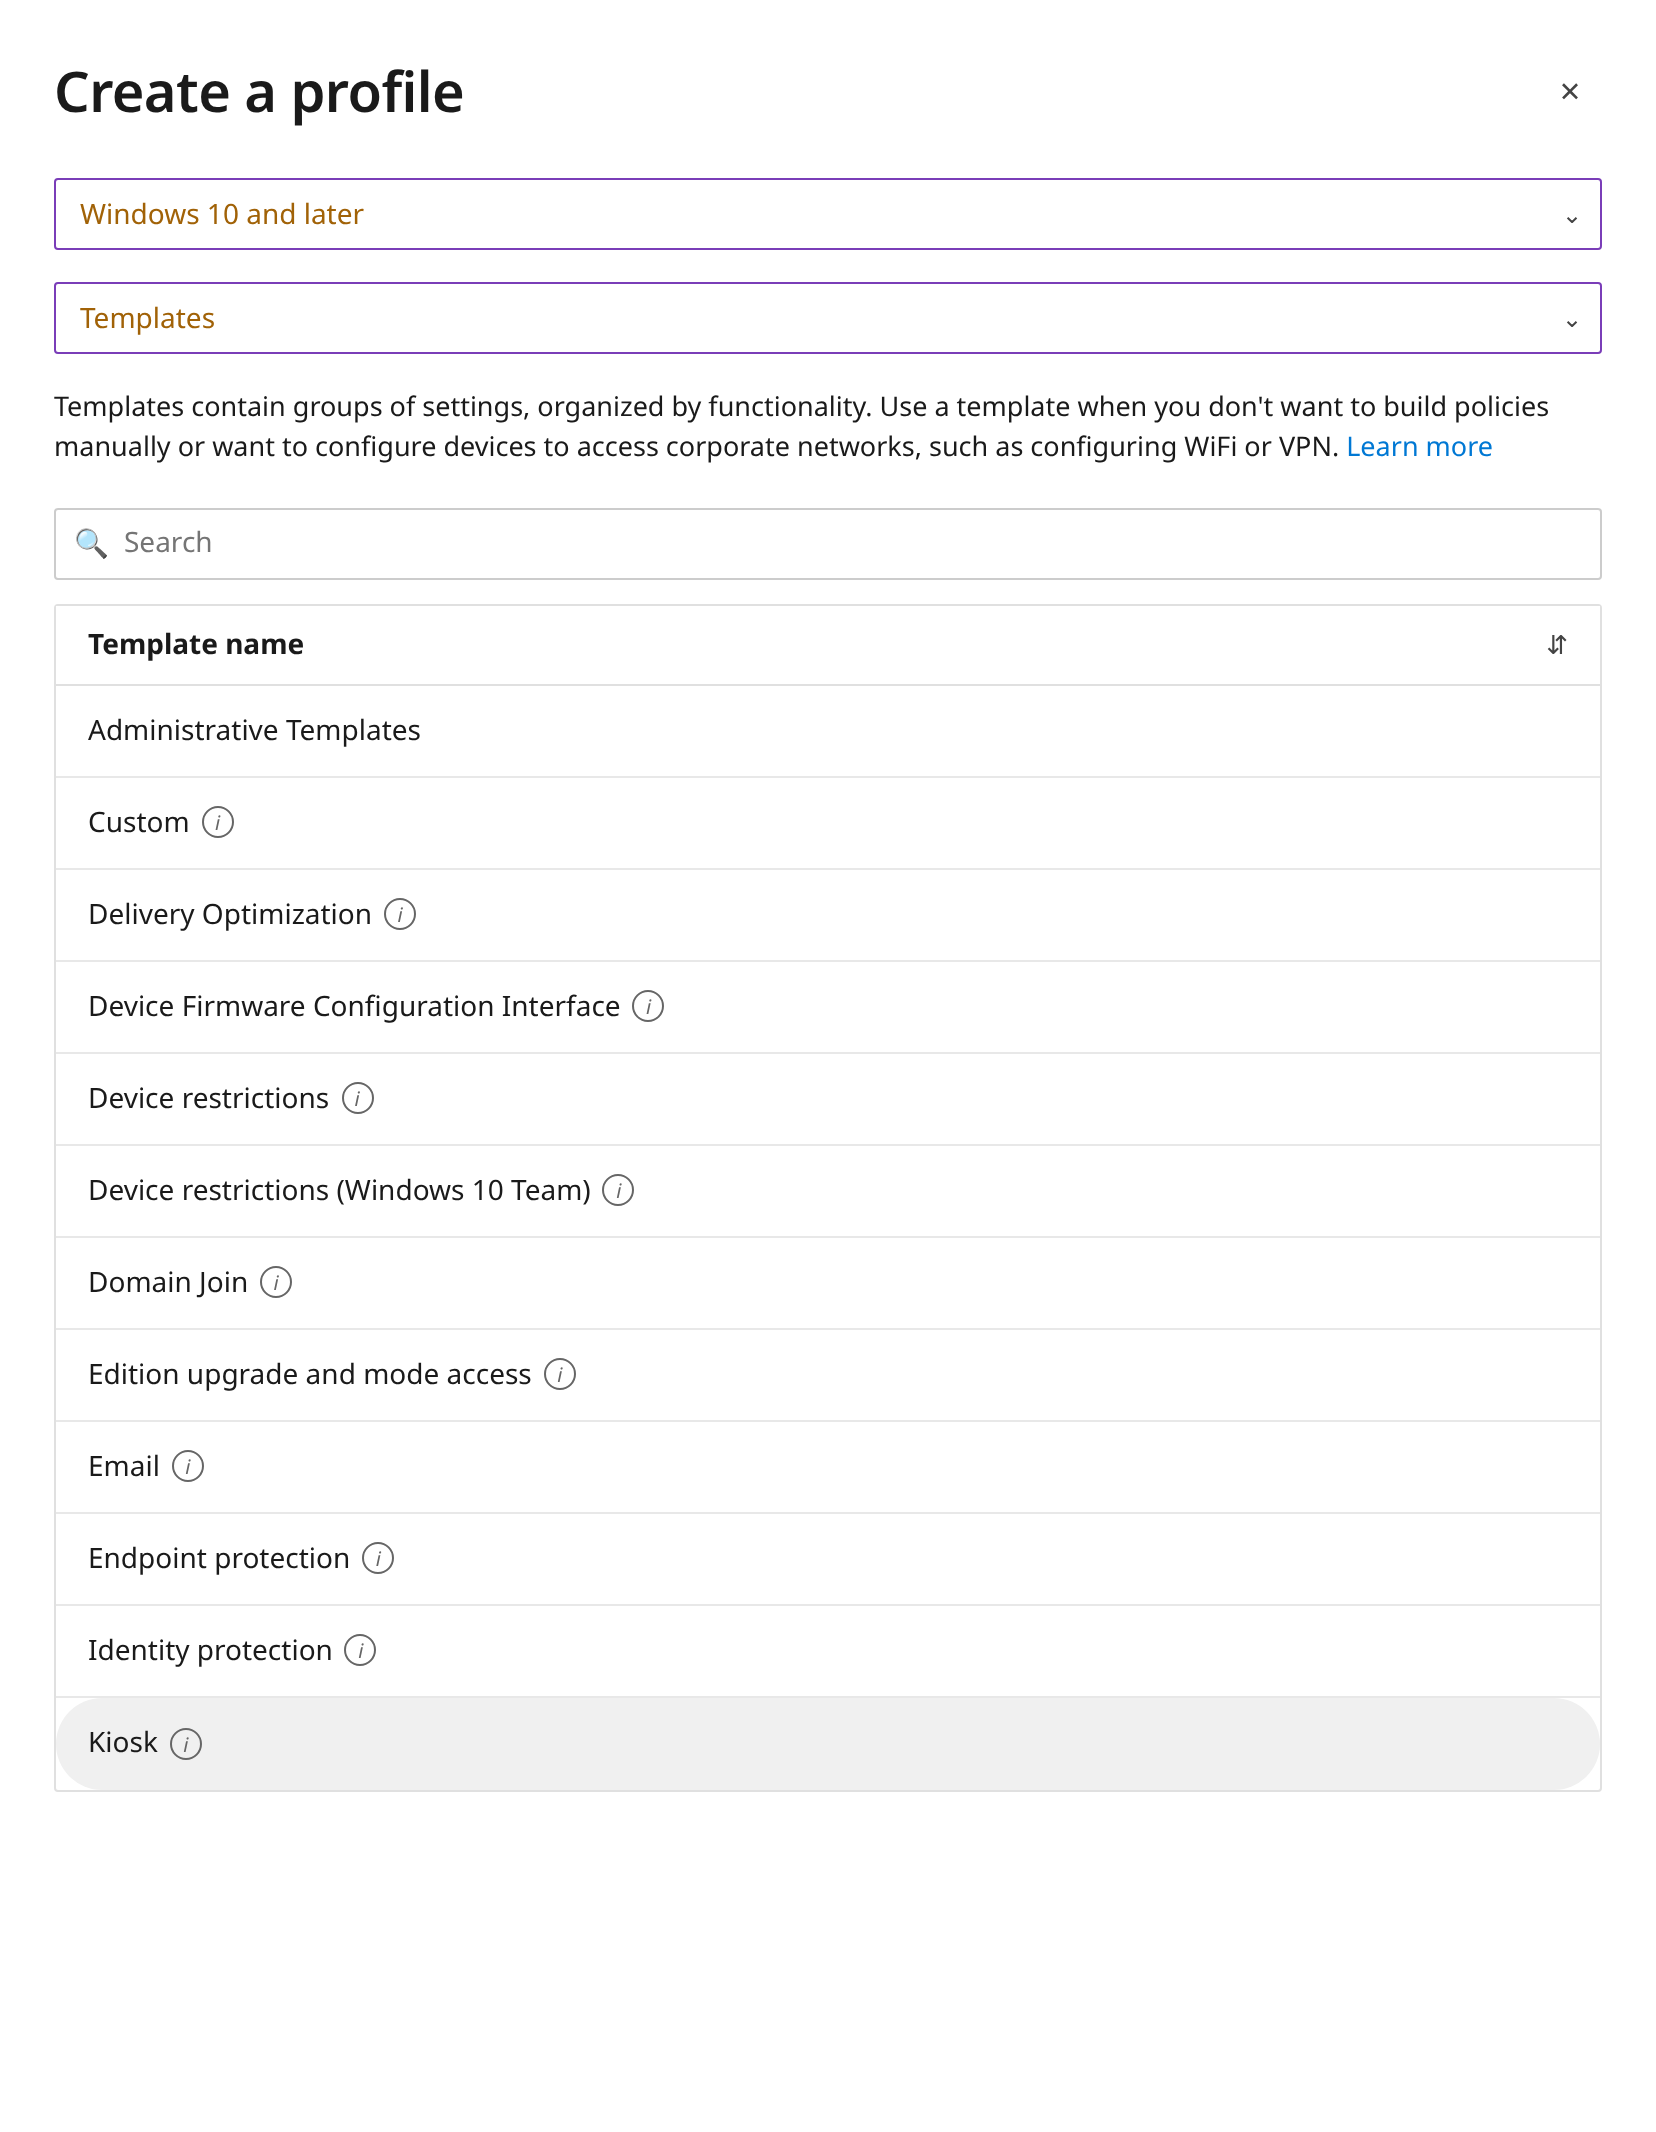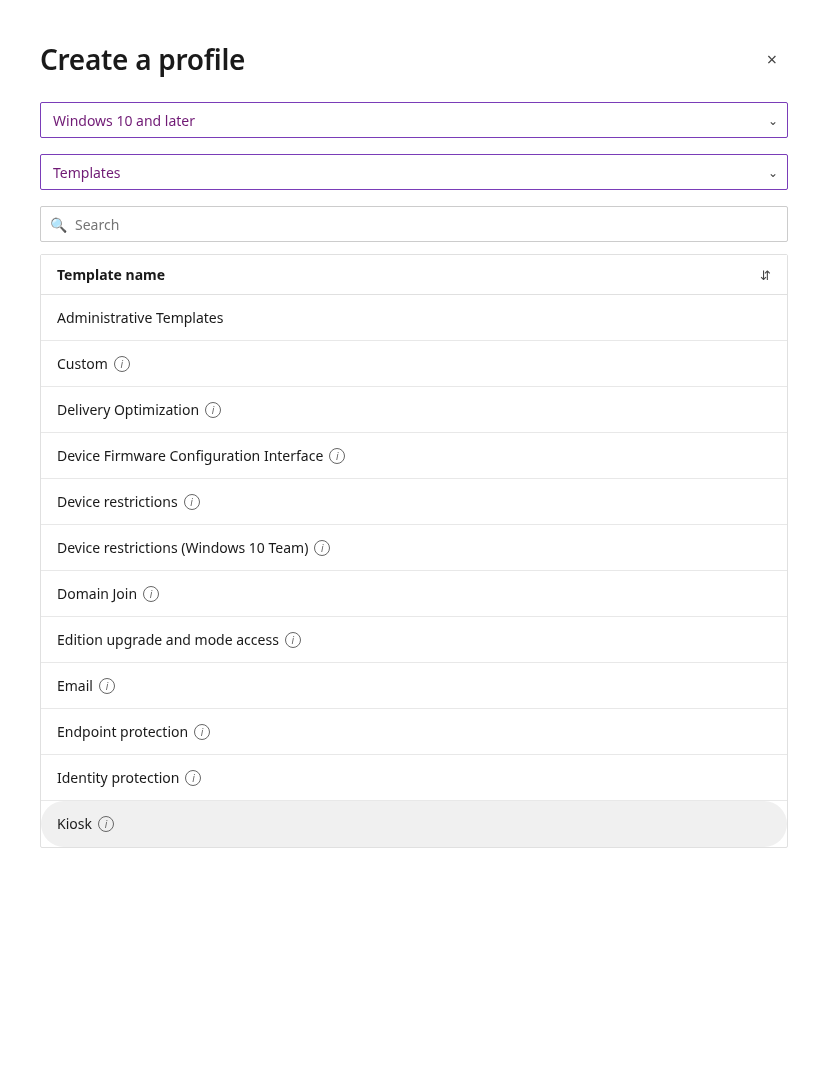--- a/index.html
+++ b/index.html
@@ -14,21 +14,21 @@
       width: 828px;
       min-height: 1066px;
       color: #1a1a1a;
       font-size: 14px;
     }
 
     .panel {
       width: 828px;
       min-height: 1066px;
       background: #fff;
-      padding: 16px;
+      padding: 3px;
       position: relative;
     }
 
     .panel-header {
       display: flex;
       align-items: center;
       justify-content: space-between;
       padding: 24px 24px 16px 24px;
     }
 
@@ -74,21 +74,21 @@
       width: 100%;
     }
 
     .select-box {
       width: 100%;
       height: 36px;
       border: 1.5px solid #7a3db8;
       border-radius: 2px;
       padding: 0 36px 0 12px;
       font-size: 14px;
-      color: #701a75;
+      color: #a16207;
       background: #fff;
       appearance: none;
       cursor: pointer;
       outline: none;
     }
 
     .select-chevron {
       position: absolute;
       right: 10px;
       top: 50%;
@@ -162,21 +162,21 @@
       display: flex;
       flex-direction: column;
       cursor: pointer;
       color: #444;
       font-size: 13px;
       gap: 1px;
     }
 
     .table-row {
       display: flex;
-      align-items: flex-start;
+      align-items: center;
       padding: 13px 16px;
       border-bottom: 1px solid #e8e8e8;
       background: #fff;
       cursor: pointer;
       min-height: 46px;
     }
 
     .table-row:last-child {
       border-bottom: none;
       border-radius: 23px;
@@ -235,20 +235,23 @@
 
     <div class="field-group">
       <div class="select-wrapper">
         <select class="select-box">
           <option value="Templates">Templates</option>
         </select>
         <span class="select-chevron">⌄</span>
       </div>
     </div>
 
+    <p class="description-text">
+      <span>Templates contain groups of settings, organized by functionality. Use a template when you don't want to build policies manually or want to configure devices to access corporate networks, such as configuring WiFi or VPN. </span><a href="#">Learn more</a>
+    </p>
 
     <div class="search-wrapper">
       <span class="search-icon-wrap">🔍</span>
       <input type="text" class="search-input" placeholder="Search" style="">
     </div>
 
     <div class="table-container">
       <div class="table-header">
         <span class="table-header-label">Template name</span>
         <span class="sort-icon">⇵</span>

